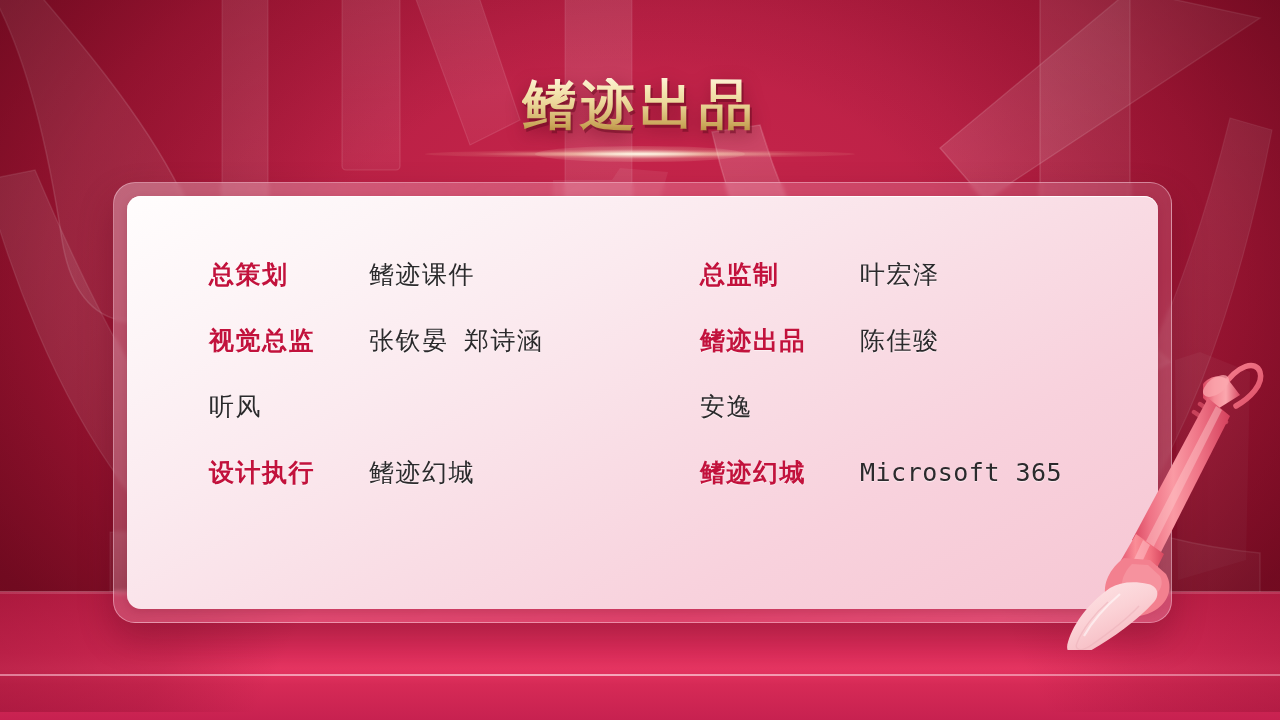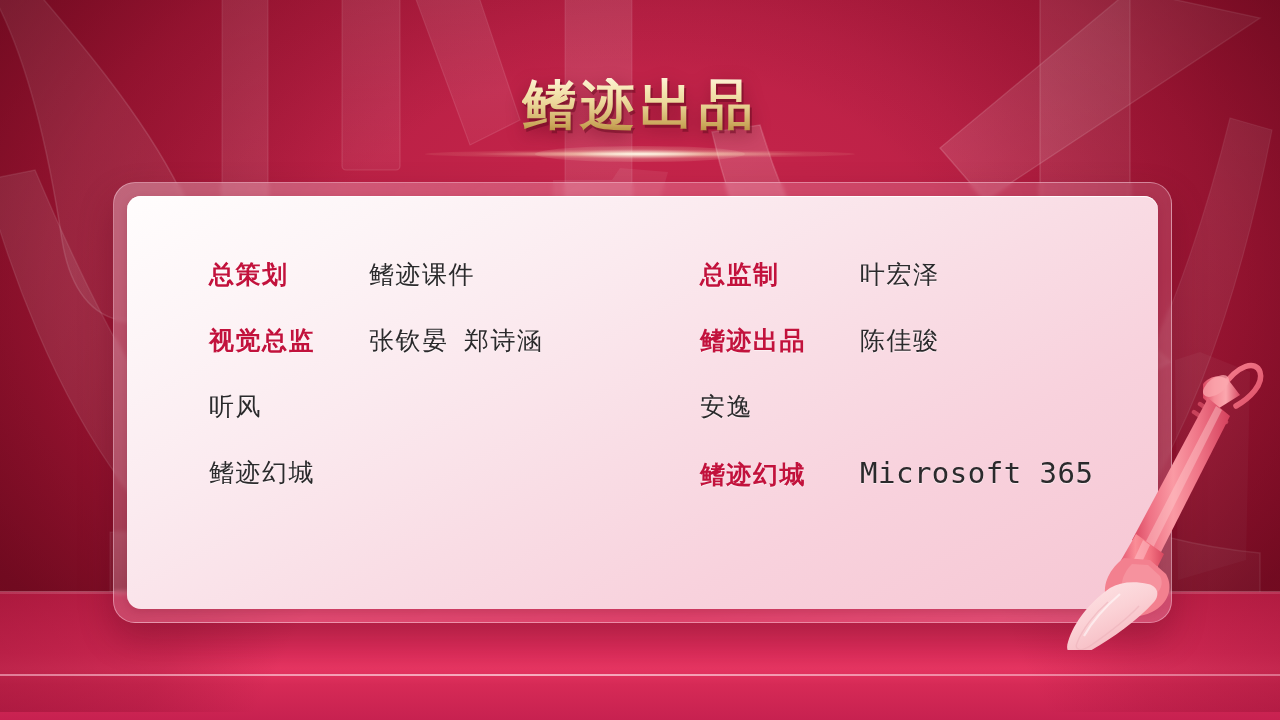--- a/index.html
+++ b/index.html
@@ -131,21 +131,21 @@
   .val {
     font-family:"Liberation Serif","DejaVu Serif",serif;
     font-size:25px;
     letter-spacing:1.5px;
     color:#2b2a2c;
     text-shadow:0 1px 1px rgba(255,255,255,0.6);
     white-space:pre;
   }
   .val.mono {
     font-family:"DejaVu Sans Mono","Liberation Mono",monospace;
-    font-size:29px;
+    font-size:25px;
     letter-spacing:0.5px;
   }
 
   
   .brush { position:absolute; left:1040px; top:350px; width:250px; height:300px; }
   .brush svg { display:block; }
 </style>
 </head>
 <body>
 
@@ -221,20 +221,21 @@
         <div class="row">
           <span class="lbl">视觉总监</span>
           <span class="val">张钦晏  郑诗涵</span>
         </div>
 
         <div class="row">
           <span class="val">听风</span>
         </div>
 
         <div class="row">
+          <span class="lbl">设计执行</span>
           <span class="val">鳍迹幻城</span>
         </div>
 
       </div>
 
       <div class="col col-right">
 
         <div class="row">
           <span class="lbl">总监制</span>
           <span class="val">叶宏泽</span>

